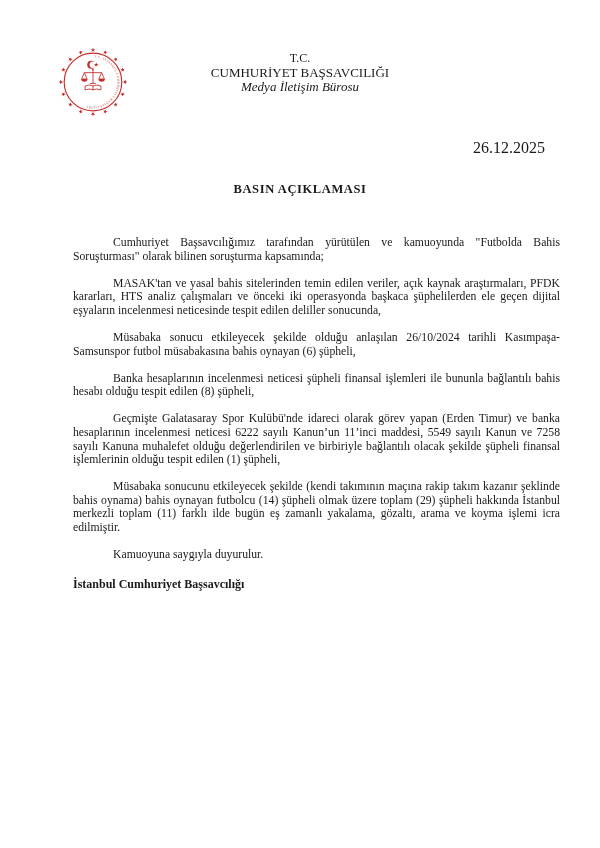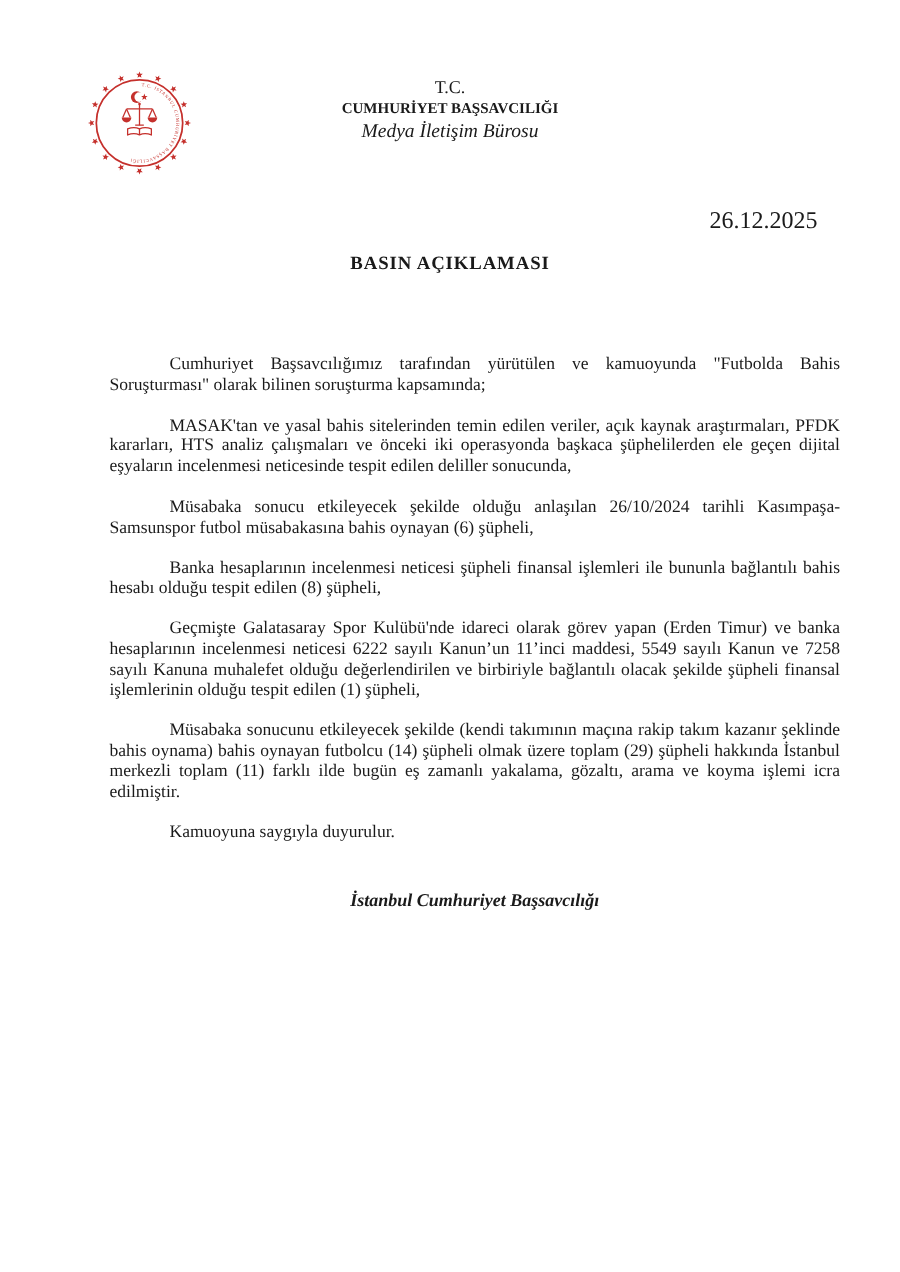--- a/index.html
+++ b/index.html
@@ -9,35 +9,35 @@
     width:600px; height:848px;
     background:#ffffff;
     font-family:"Liberation Serif", serif;
     color:#1a1a1a;
     overflow:hidden;
   }
   .emblem { position:absolute; left:57px; top:46px; width:72px; height:72px; }
   .header { position:absolute; left:0; top:52px; width:100%; text-align:center; }
   .h-tc     { font-weight:normal; font-size:12px;   line-height:13px; }
   .h-city   { font-weight:bold; font-size:12px;   line-height:14px; }
-  .h-office { font-weight:bold; font-size:10px; line-height:15px; }
+  .h-office { font-weight:normal; font-size:13px; line-height:15px; }
   .h-bureau { font-size:13px; line-height:14px;font-style:italic; }
   .date { position:absolute; top:139px; right:55px; font-size:16px; }
   .title {
-    position:absolute; top:168px; left:0; width:100%;
+    position:absolute; top:182px; left:0; width:100%;
     text-align:center; font-weight:bold; font-size:12.5px; letter-spacing:0.6px;
   }
   .content {
     position:absolute; left:73px; top:236px; width:487px;
     font-size:11.7px; line-height:13.6px;
   }
   .content p { text-align:justify; text-indent:40px; margin-bottom:13.5px; }
   .signature {
-    margin-top:32px; text-align:center;
-    font-weight:bold; font-size:12px;font-style:italic;
+    margin-top:16px; text-align:left;
+    font-weight:bold; font-size:12px;
   }
 </style>
 </head>
 <body>
 
 <div class="page">
 
   <svg class="emblem" viewBox="0 0 100 100" aria-hidden="true">
     <defs>
       <polygon id="st" points="50,2.3 50.79,4.41 53.04,4.51 51.28,5.92 51.88,8.09 50,6.85 48.12,8.09 48.72,5.92 46.96,4.51 49.21,4.41" fill="#c5302c"></polygon>

